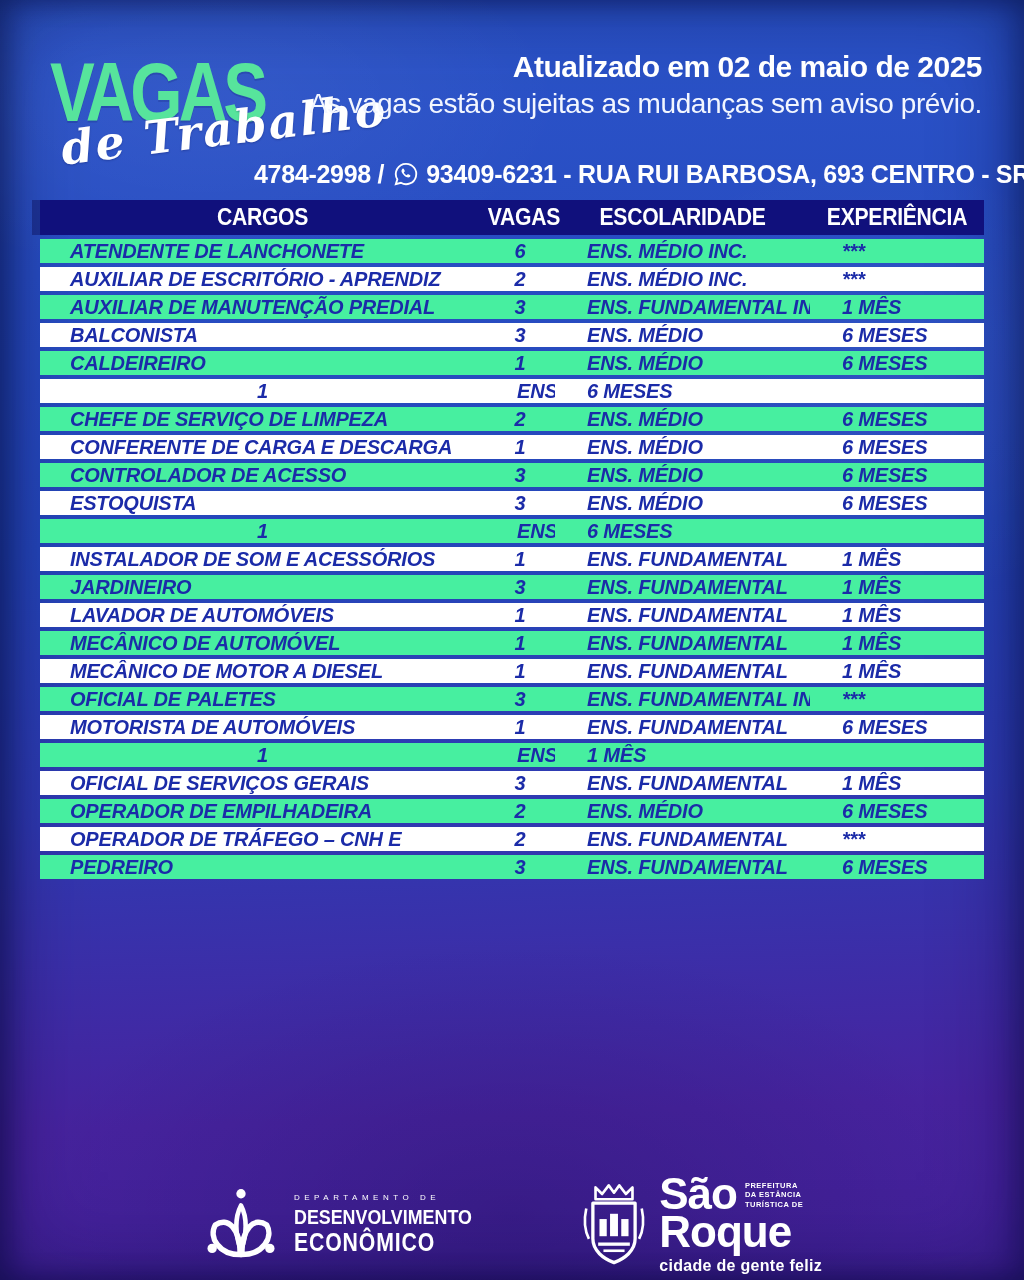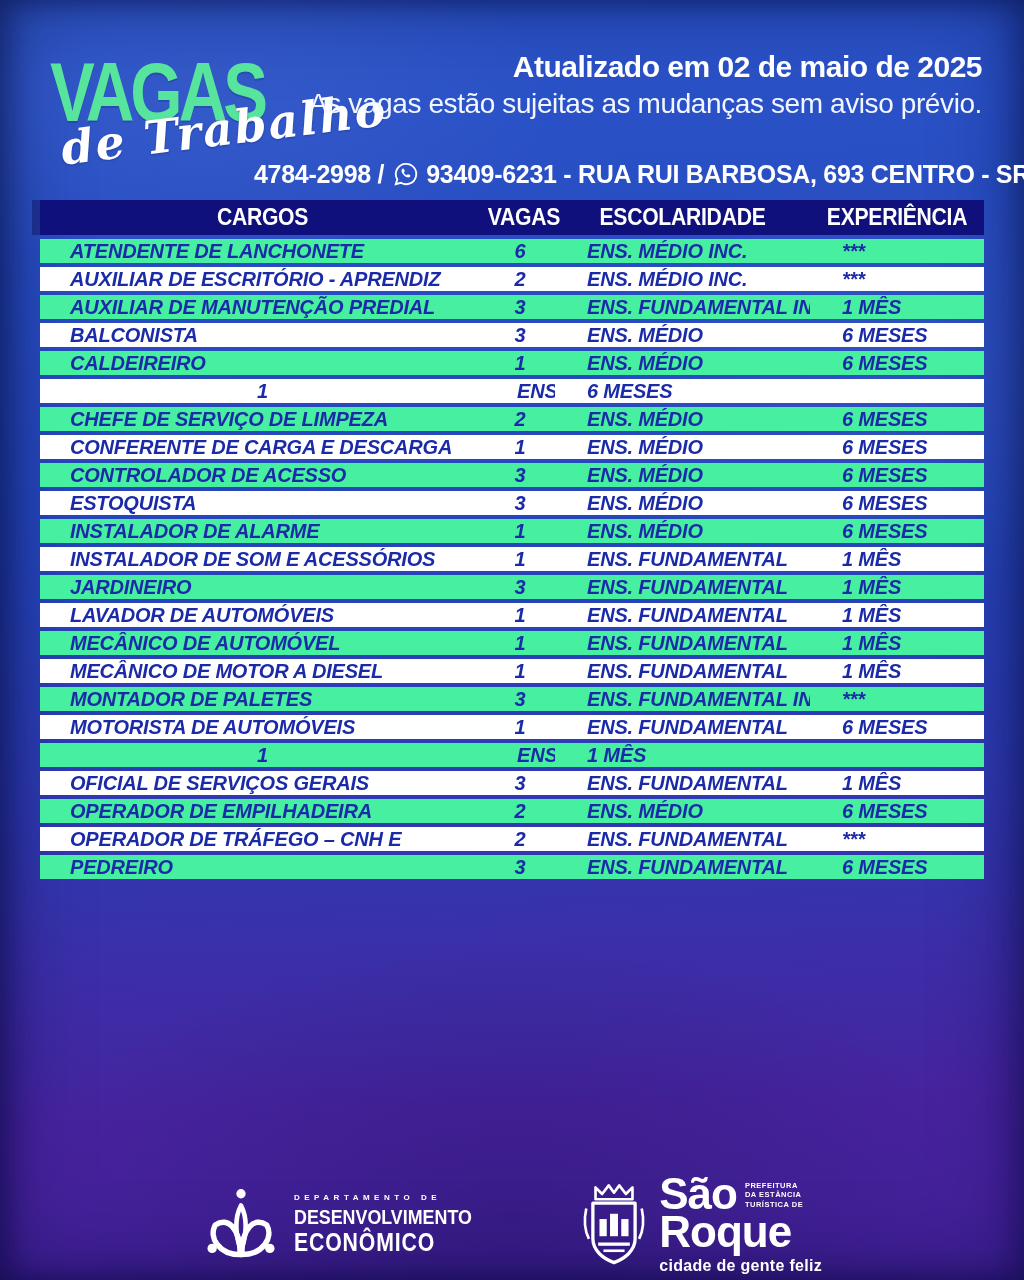--- a/index.html
+++ b/index.html
@@ -81,21 +81,21 @@
   .cell.experiencia{padding-left:32px;}
 
   
   .footer{
     position:absolute;left:0;right:0;top:1170px;height:110px;
     display:flex;align-items:center;justify-content:center;gap:78px;color:#fff;
   }
   .dept{display:flex;align-items:center;gap:14px;}
   .dept-icon{width:78px;height:78px;}
   .dept-text{display:flex;flex-direction:column;line-height:1.08;}
-  .dept-small{font-size:8px;font-weight:bold;letter-spacing:4.5px;margin-bottom:3px;}
+  .dept-small{font-size:8px;font-weight:normal;letter-spacing:4.5px;margin-bottom:3px;}
   .dept-big1{font-size:21px;font-weight:bold;transform:scaleX(.85);transform-origin:left;}
   .dept-big2{font-size:25px;font-weight:bold;transform:scaleX(.85);transform-origin:left;letter-spacing:1px;}
   .city{display:flex;align-items:center;gap:12px;}
   .crest{width:66px;height:88px;}
   .city-text{display:flex;flex-direction:column;}
   .city-row{display:flex;align-items:flex-start;gap:8px;}
   .city-name{font-size:44px;font-weight:bold;line-height:.85;letter-spacing:-1px;}
   .city-small{font-size:7.5px;font-weight:bold;line-height:1.25;letter-spacing:.5px;margin-top:6px;}
   .city-tag{font-size:16px;font-weight:bold;margin-top:7px;letter-spacing:.3px;}
 </style>
@@ -184,21 +184,20 @@
           <div class="cell escolaridade">ENS. MÉDIO</div>
           <div class="cell experiencia">6 MESES</div>
         </div>
         <div class="row white">
           <div class="cell cargo">ESTOQUISTA</div>
           <div class="cell vagas">3</div>
           <div class="cell escolaridade">ENS. MÉDIO</div>
           <div class="cell experiencia">6 MESES</div>
         </div>
         <div class="row green">
-          <div class="cell cargo">INSTALADOR DE ALARME</div>
           <div class="cell vagas">1</div>
           <div class="cell escolaridade">ENS. MÉDIO</div>
           <div class="cell experiencia">6 MESES</div>
         </div>
         <div class="row white">
           <div class="cell cargo">INSTALADOR DE SOM E ACESSÓRIOS</div>
           <div class="cell vagas">1</div>
           <div class="cell escolaridade">ENS. FUNDAMENTAL</div>
           <div class="cell experiencia">1 MÊS</div>
         </div>
@@ -220,21 +219,21 @@
           <div class="cell escolaridade">ENS. FUNDAMENTAL</div>
           <div class="cell experiencia">1 MÊS</div>
         </div>
         <div class="row white">
           <div class="cell cargo">MECÂNICO DE MOTOR A DIESEL</div>
           <div class="cell vagas">1</div>
           <div class="cell escolaridade">ENS. FUNDAMENTAL</div>
           <div class="cell experiencia">1 MÊS</div>
         </div>
         <div class="row green">
-          <div class="cell cargo">MONTADOR DE PALETES</div>
+          <div class="cell cargo">OFICIAL DE PALETES</div>
           <div class="cell vagas">3</div>
           <div class="cell escolaridade">ENS. FUNDAMENTAL INC.</div>
           <div class="cell experiencia">***</div>
         </div>
         <div class="row white">
           <div class="cell cargo">MOTORISTA DE AUTOMÓVEIS</div>
           <div class="cell vagas">1</div>
           <div class="cell escolaridade">ENS. FUNDAMENTAL</div>
           <div class="cell experiencia">6 MESES</div>
         </div>

